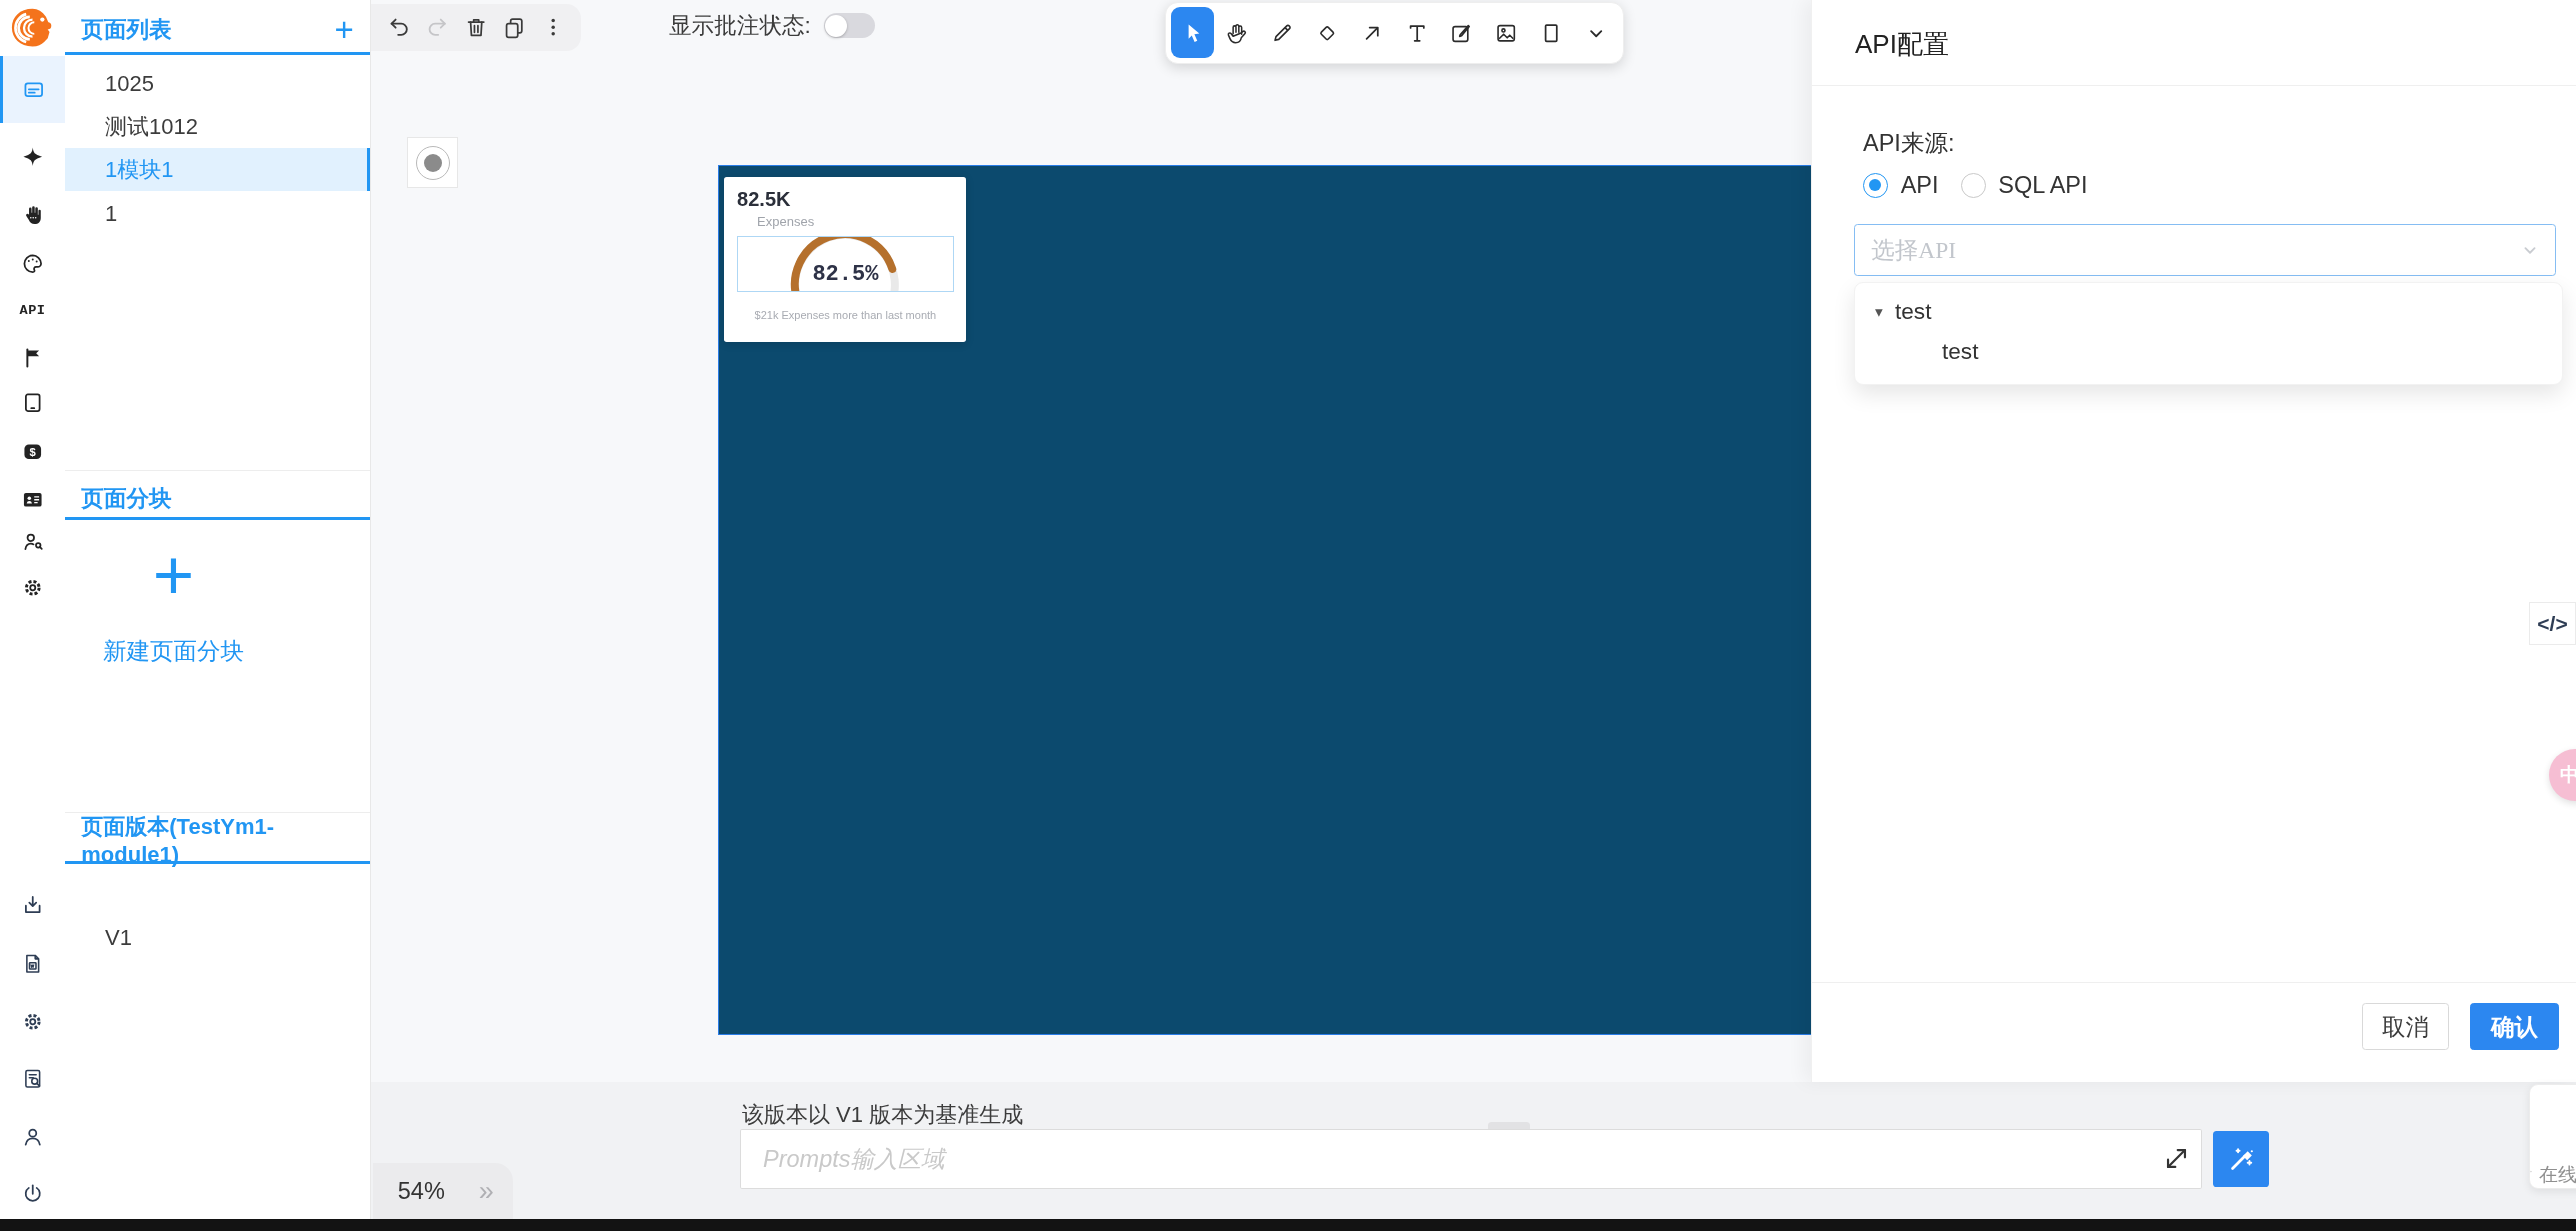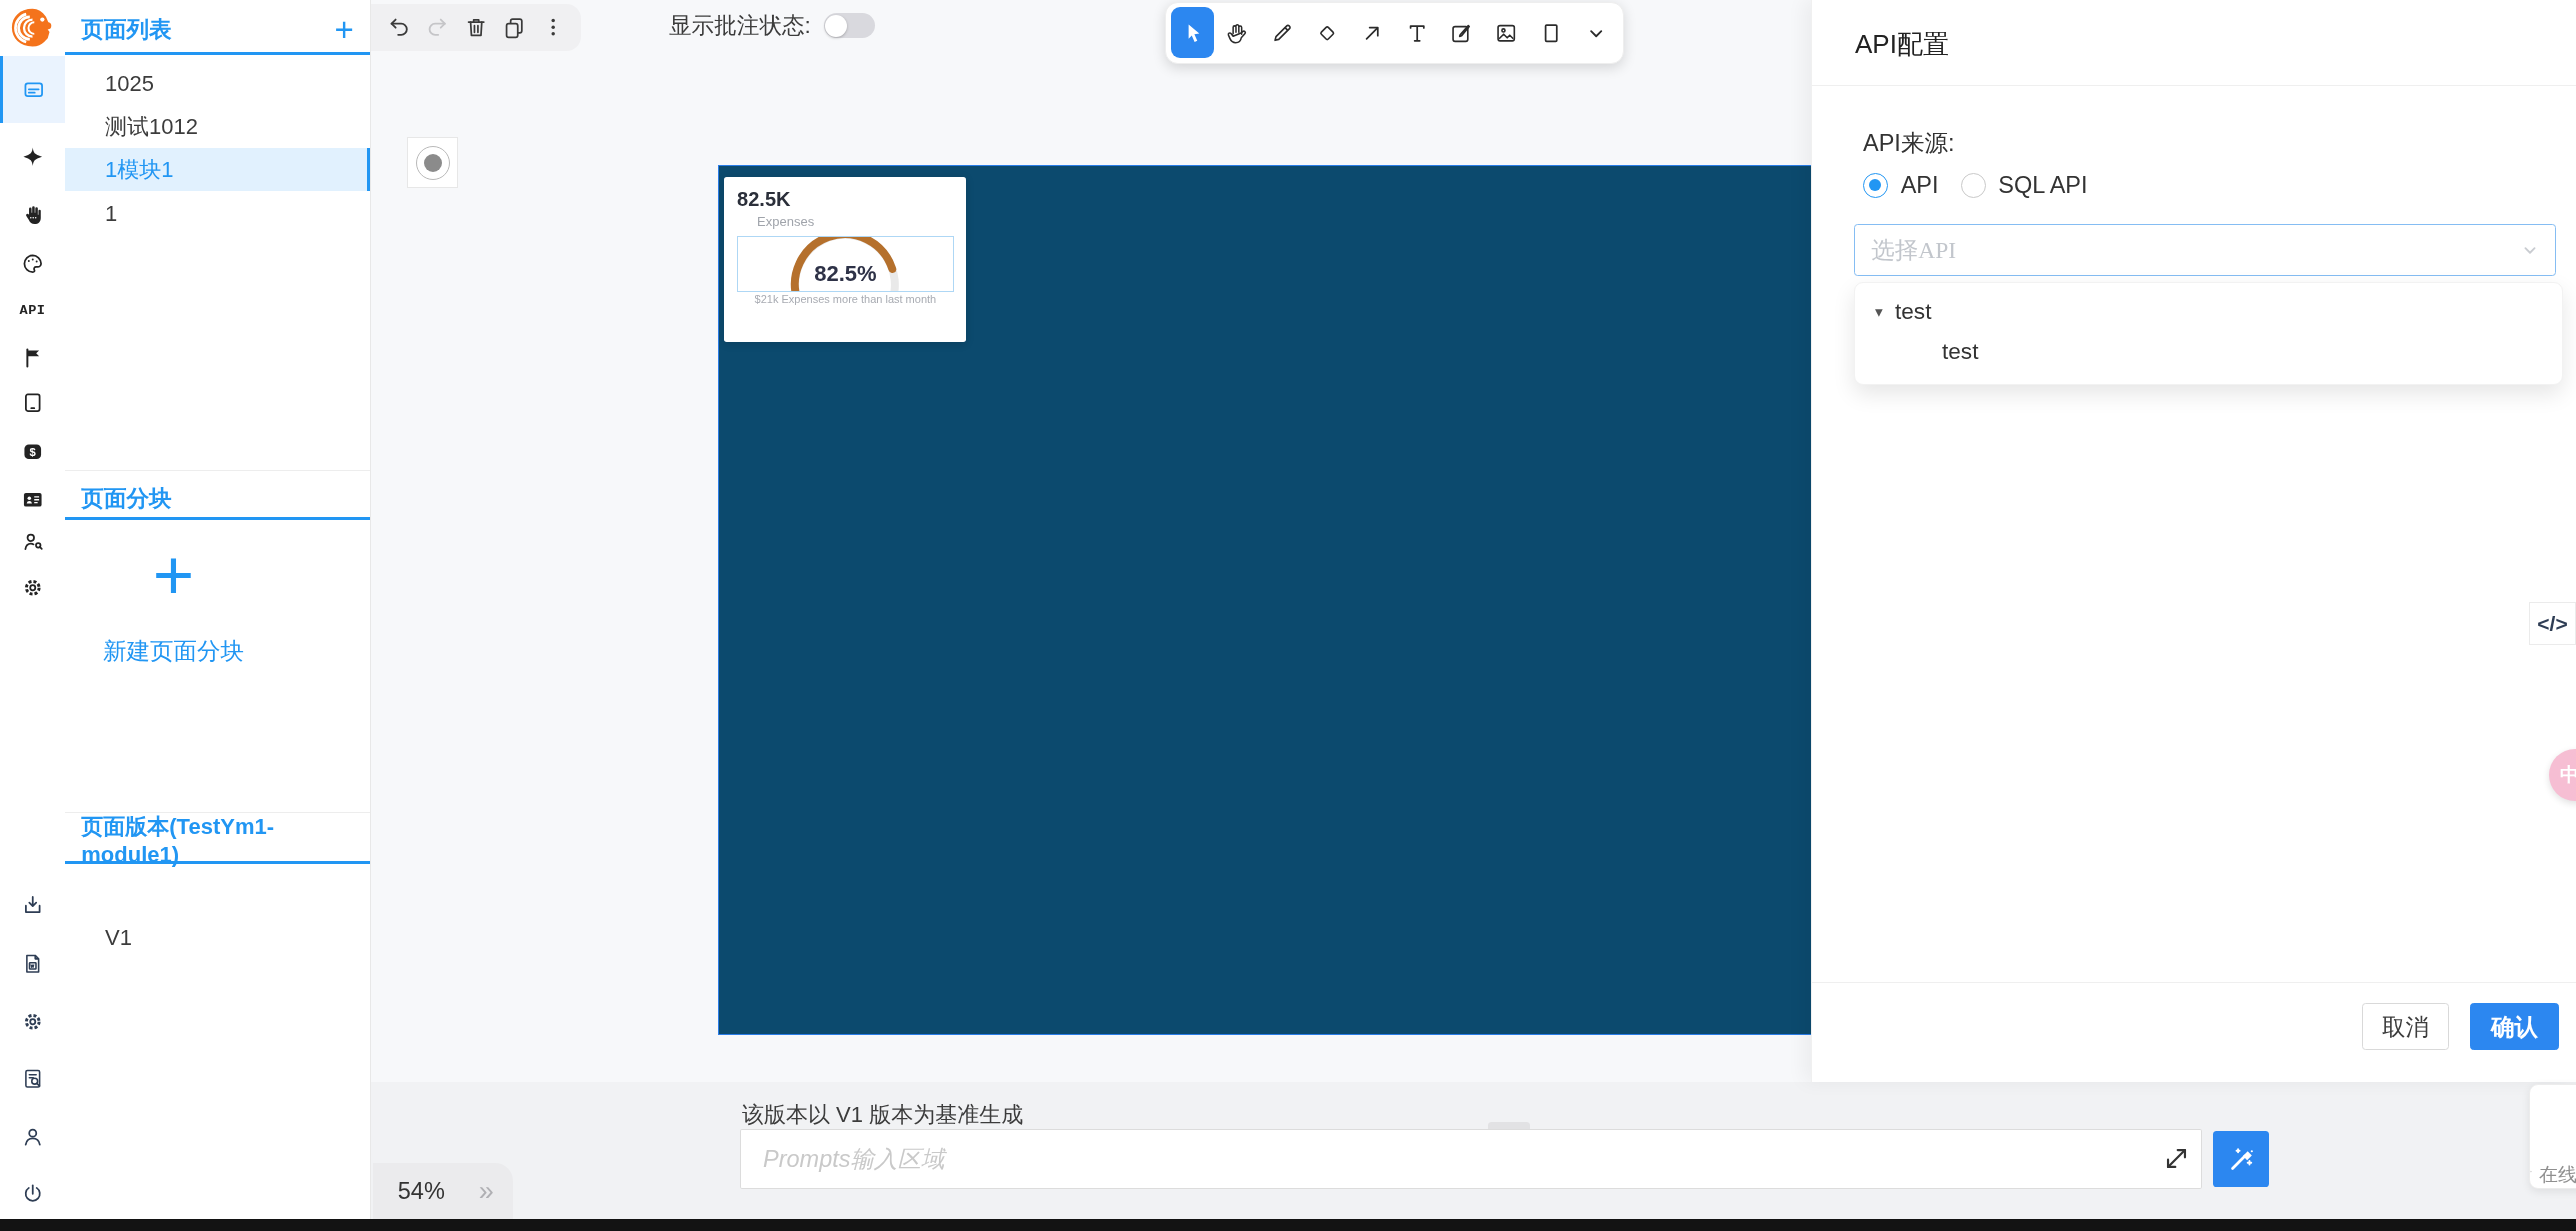--- a/index.html
+++ b/index.html
@@ -44,24 +44,24 @@
 
   .ftoolbar { position:absolute; left:794px; top:1.8px; width:459px; height:62px; background:#fff; border:0.9px solid #eee; border-radius:12.7px; box-shadow:0 3.6px 12.7px rgba(0,0,0,.14); display:flex; align-items:center; padding:0 5.4px; gap:1.8px; z-index:5; }
   .ftool { width:43px; height:51px; border-radius:9px; display:flex; align-items:center; justify-content:center; cursor:pointer; }
   .ftool svg { width:24.4px; height:24.4px; }
   .ftool.selected { background:#2c87f0; }
 
   .page-rect { position:absolute; left:347px; top:165px; width:1131px; height:870px; background:#0c4a6e; border:1.8px solid #2a7de8; }
   .stat-card { position:absolute; left:5.4px; top:11px; width:242px; height:165px; background:#fff; border-radius:2.7px; box-shadow:0 1.8px 9px rgba(0,0,0,.14); padding:11px 12.7px; }
   .card-value { font-size:20px; font-weight:bold; color:#2b2f3a; }
   .card-label { font-size:13px; color:#a0a4ab; margin-top:2.7px;margin-left:20px; }
-  .gauge-box { margin-top:7.2px; height:56px; border:1.8px solid #aed7f5; position:relative; overflow:hidden; }
+  .gauge-box { margin-top:7.2px; height:56px; border:1.8px solid #aed7f5; position:relative; overflow:hidden;font-family:Liberation Mono, monospace; }
   .gauge-box svg { position:absolute; left:50%; transform:translateX(-50%); bottom:-12.7px; width:136px; height:85px; }
   .gauge-text { position:absolute; left:0; right:0; bottom:3.6px; text-align:center; font-size:22px; font-weight:bold; color:#2e3247; }
-  .card-caption { margin-top:1px; text-align:center; font-size:11px; color:#a8abb2; }
+  .card-caption { margin-top:17px; text-align:center; font-size:11px; color:#a8abb2; }
 
   
   .bottombar { position:absolute; left:371px; top:1082px; width:2205px; height:137px; background:#f1f2f4; z-index:20; }
   .version-note { position:absolute; left:371px; top:18px; font-size:22px; color:#3c3c3c; }
   .prompt-tab { position:absolute; left:1117px; top:40px; width:42px; height:9px; background:#e2e2e4; border-radius:3.6px 3.6px 0 0; }
   .prompt-wrap { position:absolute; left:369px; top:47px; width:1462px; height:60px; }
   .prompt-input { width:100%; height:100%; border:0.9px solid #dcdcdc; border-radius:1.8px; background:#fff; font-size:23.5px; padding:0 54px 0 22px; color:#333; outline:none; font-family:"Liberation Sans","DejaVu Sans",sans-serif; }
   .prompt-input::placeholder { color:#c9c9c9; font-style:italic; }
   .expand-btn { position:absolute; right:11px; top:15.4px; width:29px; height:29px; cursor:pointer; }
   .wand-btn { position:absolute; left:1842px; top:49px; width:56px; height:56px; background:#2c87f0; border-radius:3.6px; display:flex; align-items:center; justify-content:center; cursor:pointer; }

